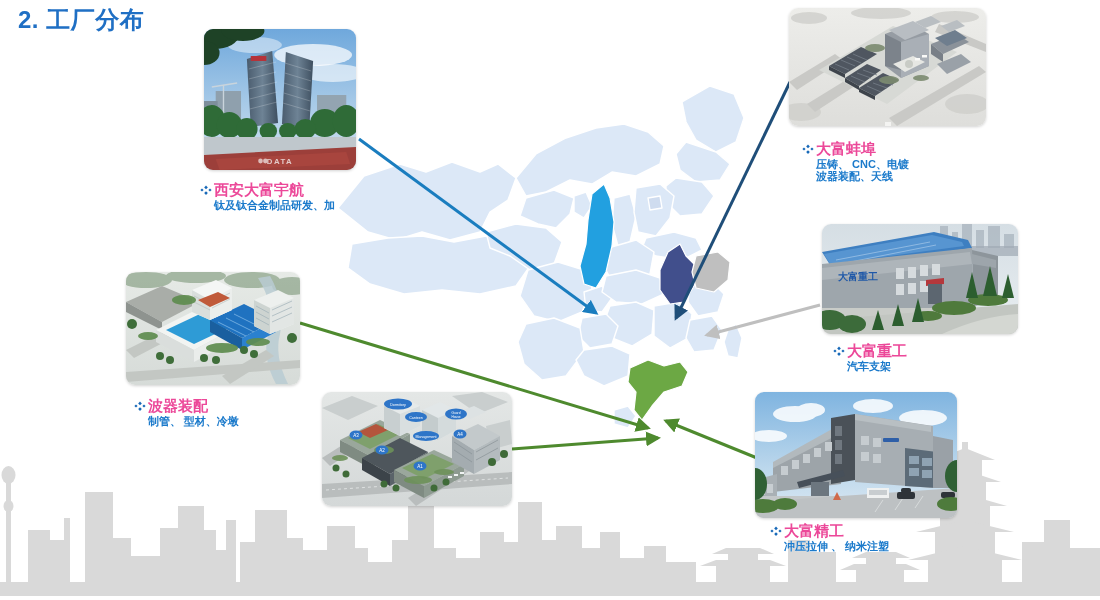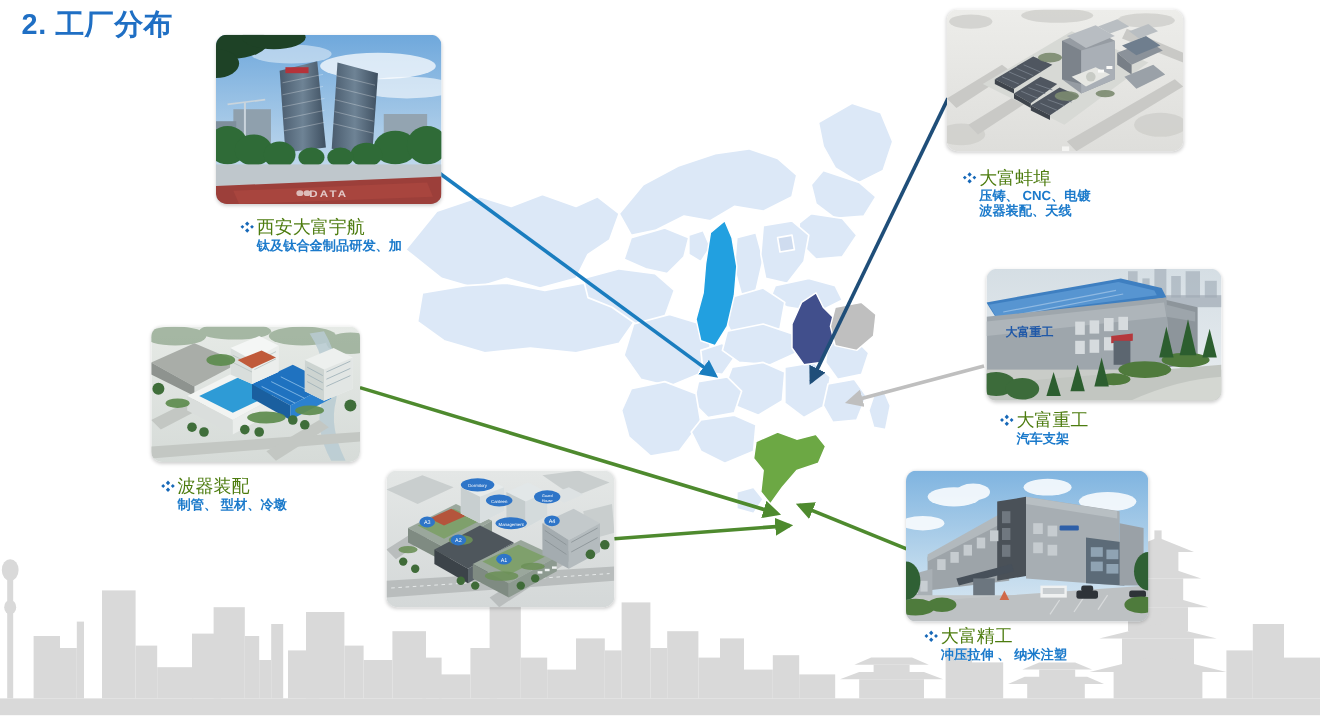--- a/index.html
+++ b/index.html
@@ -66,42 +66,42 @@
   .label {
     position: absolute;
     z-index: 6;
     color: #1668B8;
     line-height: 1.12;
     white-space: nowrap;
   }
   .label .head {
     display: block;
     font-size: 15px;
-    font-weight: normal;
-    color: #4d7c0f;
+    font-weight: bold;
+    color: #ec4899;
     text-shadow: 0 0 1px rgba(255,255,255,0.9);
   }
   .label .desc {
     display: block;
     font-size: 11px;
     font-weight: bold;
     color: #1B7ACB;
     padding-left: 14px;
     text-shadow: 0 0 1px rgba(255,255,255,0.9);
   }
   .bullet {
     display: inline-block;
     width: 12px; height: 11px;
     margin-right: 2px;
     vertical-align: -1px;
   }
   .bullet svg { display:block; width:12px; height:11px; }
 
   .label.narrow .desc { white-space: normal; width: 185px; }
-  .label.narrow2 .desc { white-space: normal; width: 175px; }
+  .label.narrow2 .desc { white-space: normal; width: 175px; font-family: Liberation Serif, serif; }
 </style>
 </head>
 <body>
 
 <div id="slide">
 
   <div id="page-title">2. 工厂分布</div>
 
   <svg id="skyline" viewBox="0 0 1100 180" preserveAspectRatio="none">
     <g fill="#D9D9D9">
@@ -268,21 +268,21 @@
 
     <line x1="820" y1="305" x2="707" y2="335" stroke="#BFBFBF" stroke-width="3" marker-end="url(#ah-grey)"></line>
 
     <line x1="300" y1="323" x2="648" y2="428" stroke="#4E8A2E" stroke-width="3" marker-end="url(#ah-green)"></line>
 
     <line x1="757" y1="458" x2="666" y2="421" stroke="#4E8A2E" stroke-width="3" marker-end="url(#ah-green)"></line>
 
     <line x1="512" y1="449" x2="658" y2="438" stroke="#4E8A2E" stroke-width="3" marker-end="url(#ah-green)"></line>
   </svg>
 
-  <div class="photo" style="left:180px; top:29px; width:188px; height:141px;">
+  <div class="photo" style="left:204px; top:29px; width:152px; height:141px;">
     <svg viewBox="0 0 156 141" preserveAspectRatio="none">
       <defs>
         <linearGradient id="sky1" x1="0" y1="0" x2="0" y2="1">
           <stop offset="0" stop-color="#6FA8DC"></stop>
           <stop offset="0.55" stop-color="#A9CBE8"></stop>
           <stop offset="1" stop-color="#D5E4F0"></stop>
         </linearGradient>
         <linearGradient id="twr" x1="0" y1="0" x2="1" y2="0">
           <stop offset="0" stop-color="#4A5C6E"></stop>
           <stop offset="0.5" stop-color="#6E8395"></stop>

